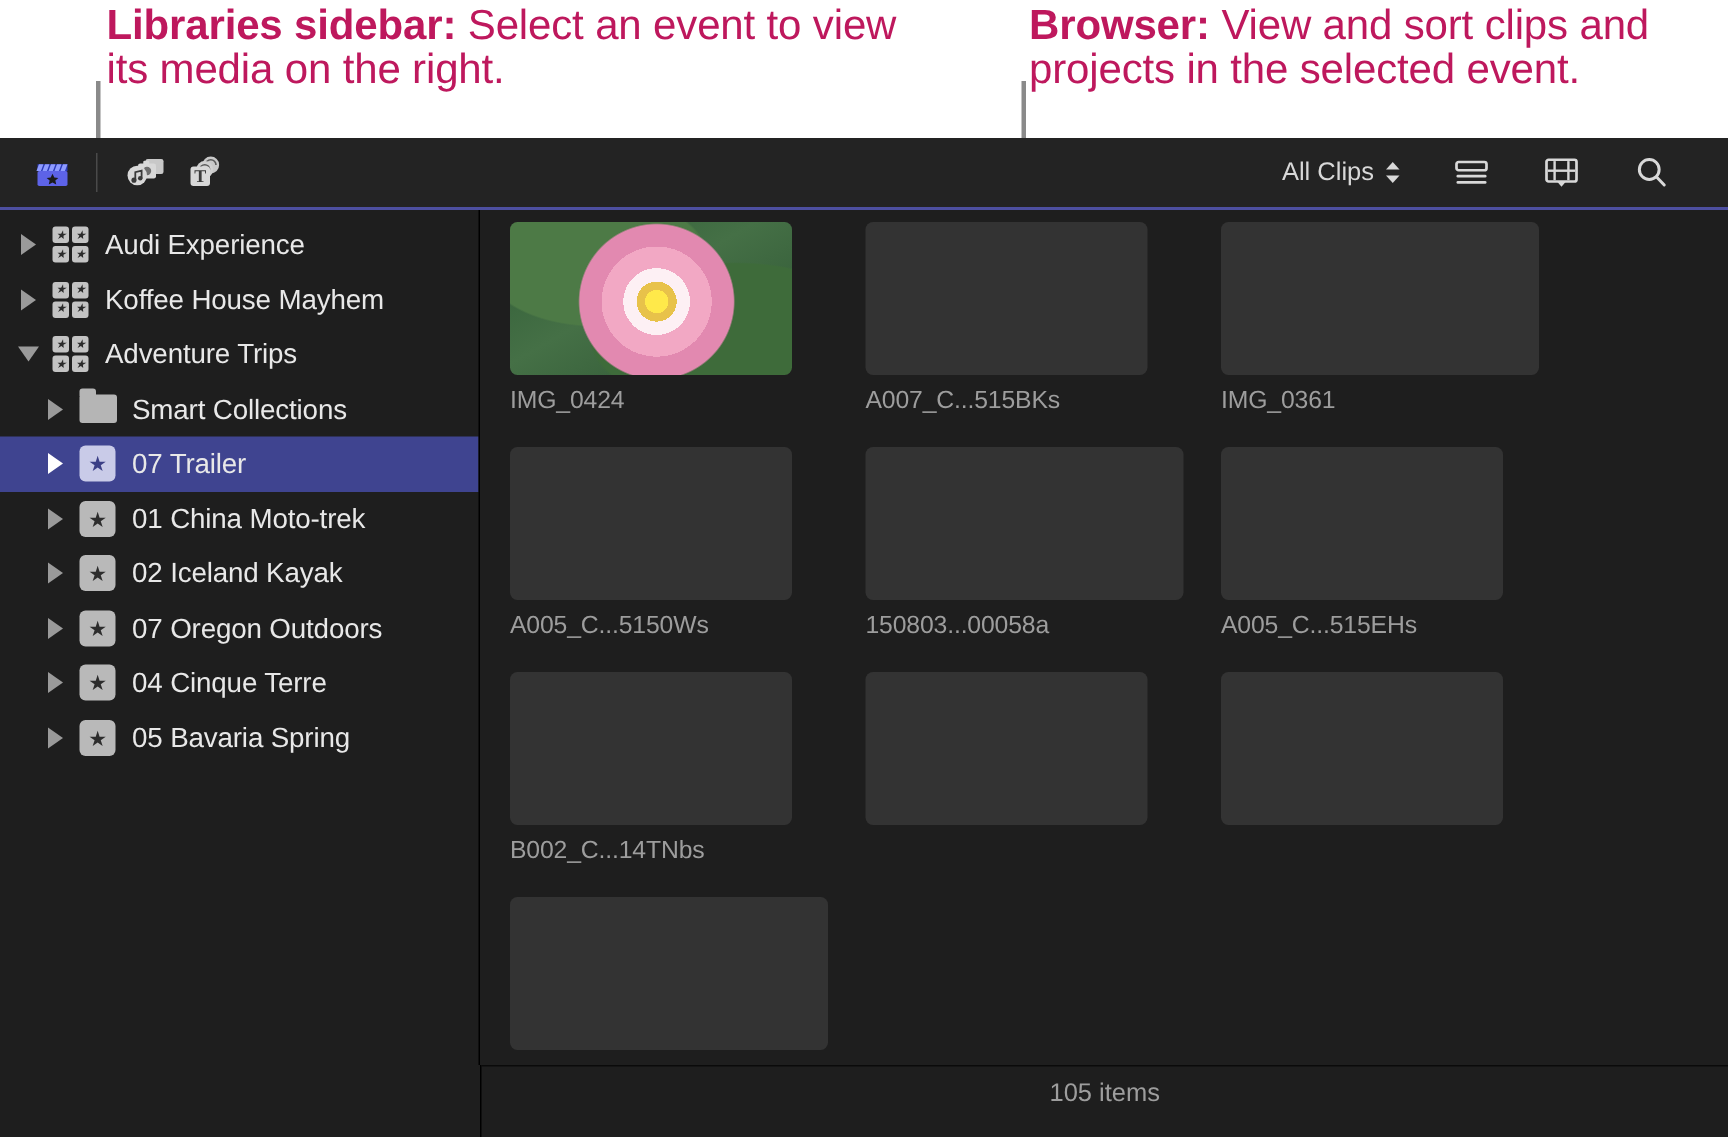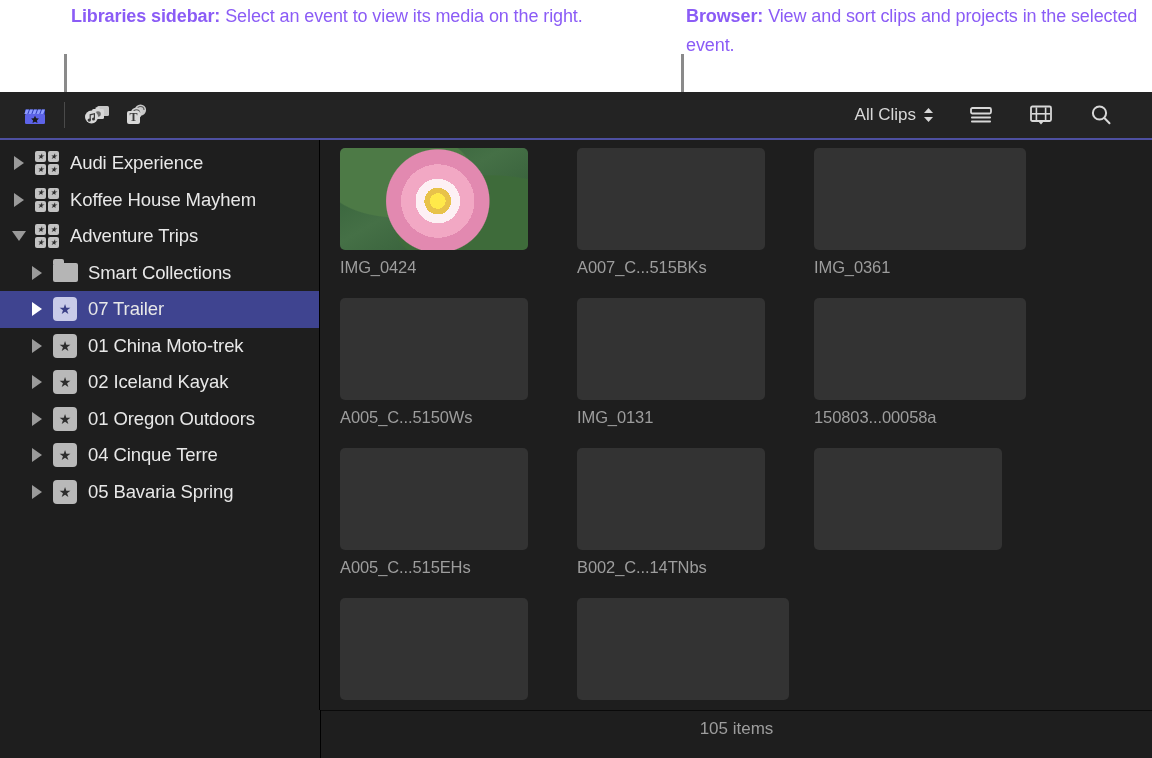--- a/index.html
+++ b/index.html
@@ -9,21 +9,21 @@
     background:#ffffff;
     overflow:hidden;
     -webkit-font-smoothing:antialiased;
   }
 
   
   #annotations{
     position:absolute; left:0; top:0; width:1152px; height:92px;
     background:#ffffff;
   }
-  .callout{ position:absolute; color:#8b5cf6; font-size:18px; line-height:29px; letter-spacing:-0.1px;}
+  .callout{ position:absolute; color:#be185d; font-size:28px; line-height:29px; letter-spacing:-0.1px;}
   .callout b{ font-weight:700; }
   #callout-left{ left:71px; top:2px; width:560px; }
   #callout-right{ left:686px; top:2px; width:470px; }
   .leader{
     position:absolute; width:3px; background:#8a8a8a;
   }
   #leader-left{ left:64px; top:54px; height:38px; }
   #leader-right{ left:681px; top:54px; height:38px; }
 
   
@@ -325,21 +325,21 @@
           </div>
           <span>02 Iceland Kayak</span>
         </div>
         <div class="row lvl1">
           <div class="disclose">
             <div class="tri tri-right"></div>
           </div>
           <div class="ic">
             <div class="staricon">★</div>
           </div>
-          <span>01 Oregon Outdoors</span>
+          <span>07 Oregon Outdoors</span>
         </div>
         <div class="row lvl1">
           <div class="disclose">
             <div class="tri tri-right"></div>
           </div>
           <div class="ic">
             <div class="staricon">★</div>
           </div>
           <span>04 Cinque Terre</span>
         </div>
@@ -363,24 +363,20 @@
             <div class="thumb" style=""></div>
             <div class="clipname">A007_C...515BKs</div>
           </div>
           <div class="cell wide">
             <div class="thumb" style=""></div>
             <div class="clipname">IMG_0361</div>
           </div>
           <div class="cell">
             <div class="thumb" style=""></div>
             <div class="clipname">A005_C...5150Ws</div>
-          </div>
-          <div class="cell">
-            <div class="thumb" style=""></div>
-            <div class="clipname">IMG_0131</div>
           </div>
           <div class="cell wide">
             <div class="thumb" style=""></div>
             <div class="clipname">150803...00058a</div>
           </div>
           <div class="cell">
             <div class="thumb" style=""></div>
             <div class="clipname">A005_C...515EHs</div>
           </div>
           <div class="cell">

